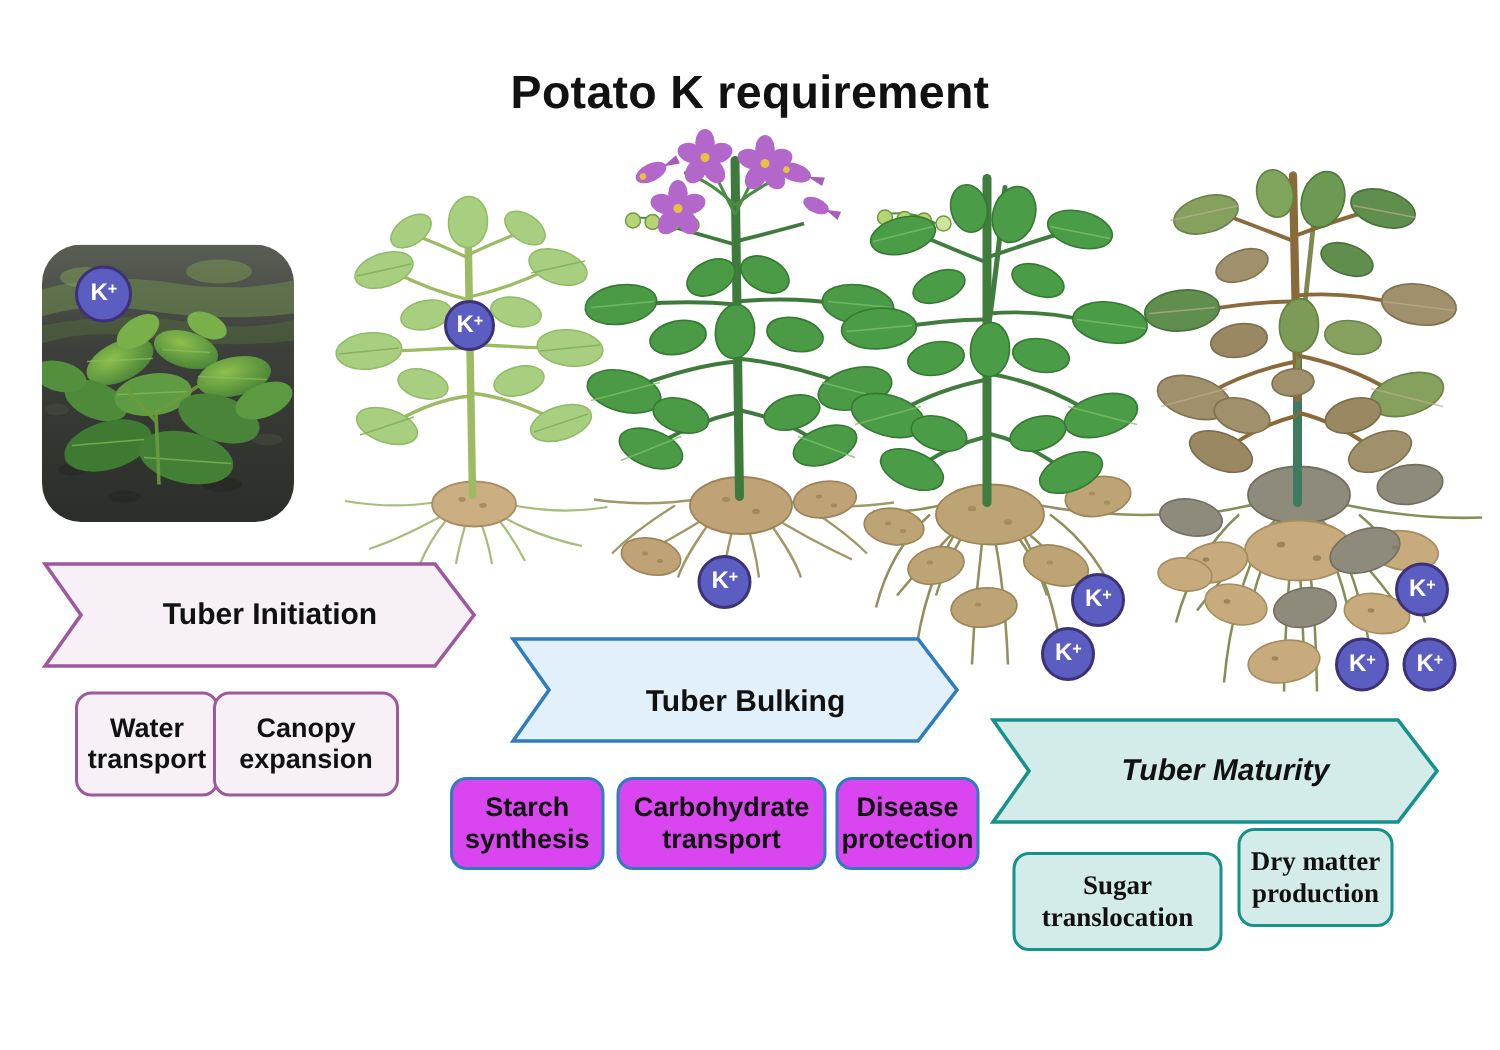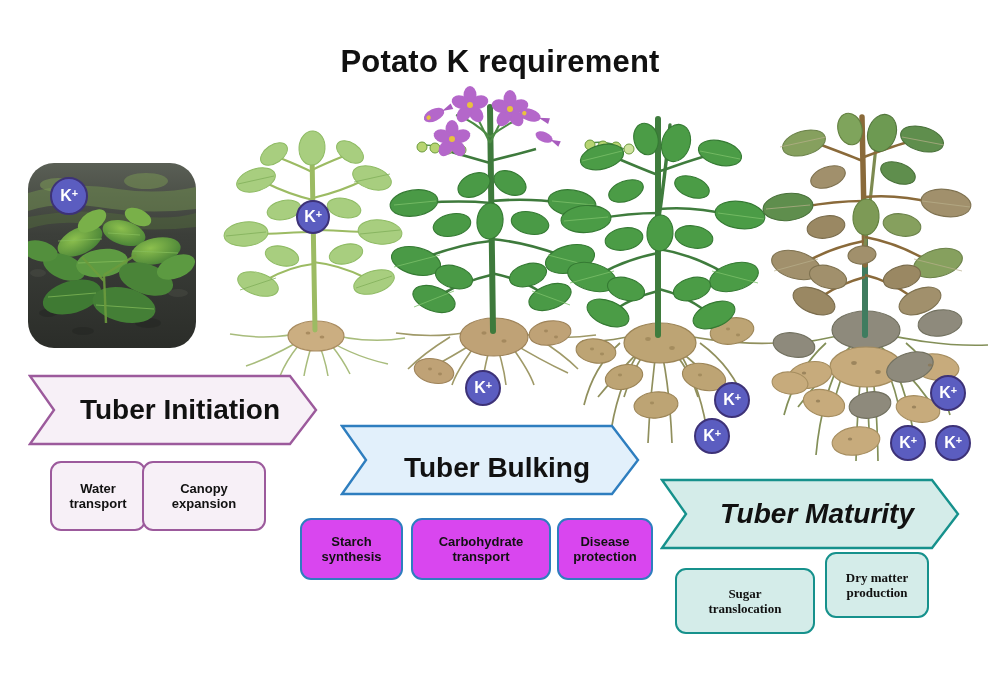--- a/index.html
+++ b/index.html
@@ -84,39 +84,39 @@
   }
   .chevron svg {
     position: absolute;
     left: 0; top: 0;
     display: block;
   }
   .chevron .ch-label {
     position: relative;
     width: 100%;
     text-align: center;
-    font-size: 28px;
+    font-size: 20px;
     font-weight: bold;
     color: #111111;
     padding-left: 14px;
     box-sizing: border-box;
   }
 
   
   .subbox {
     position: absolute;
     box-sizing: border-box;
     border-radius: 11px;
     border-width: 2px;
     border-style: solid;
     display: flex;
     align-items: center;
     justify-content: center;
     text-align: center;
-    font-size: 13px;
+    font-size: 18px;
     font-weight: bold;
     line-height: 1.18;
     color: #111111;
     padding: 2px 6px;
   }
   .sb-initiation { border-color: #9c5a9c; background: #f7f0f7; }
   .sb-bulking    { border-color: #2e7ebf; background: #d946ef; }
   .sb-maturity   { border-color: #16918c; background: #d4ece9; font-family: Liberation Serif, serif; }
 </style>
 </head>

